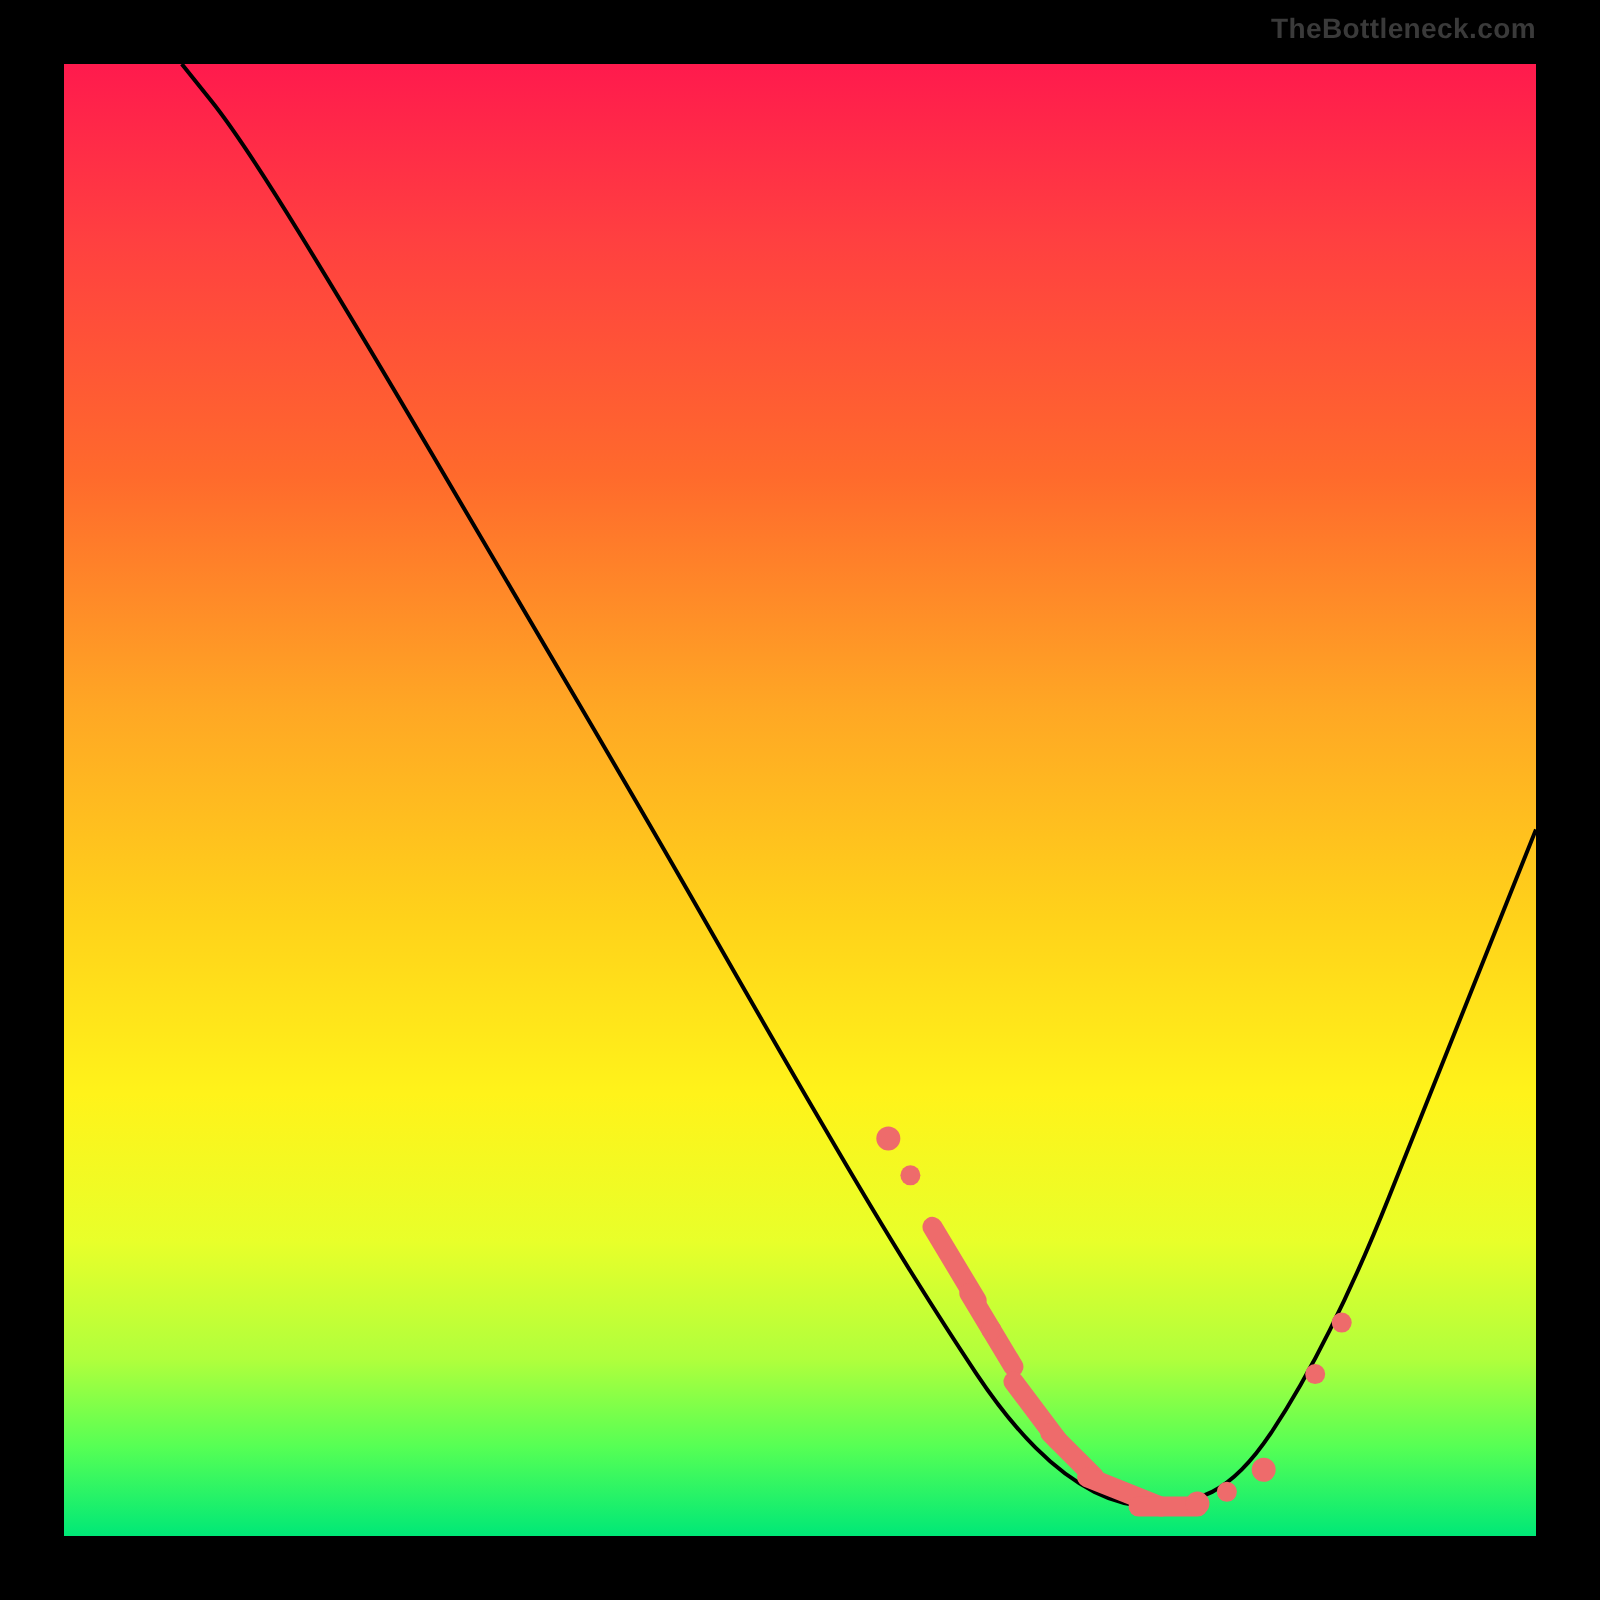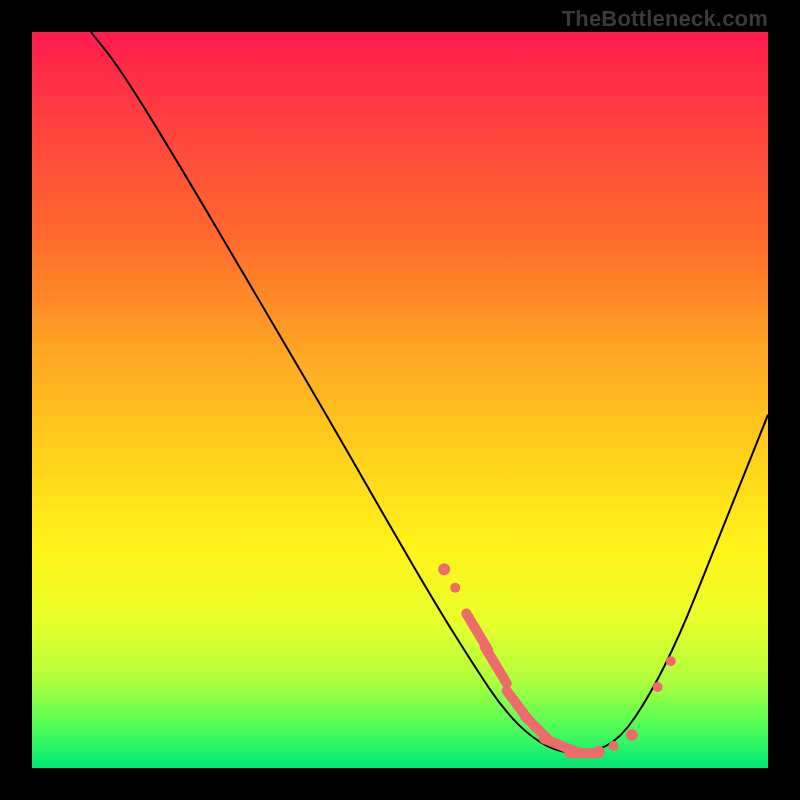--- a/index.html
+++ b/index.html
@@ -38,21 +38,21 @@
       #55ff55 94%,
       #00e877 100%
     );
   }
 
   .source {
     position: absolute;
     top: 6px;
     right: 32px;
     color: #3a3a3a;
-    font-size: 22px;
+    font-size: 14px;
     font-weight: 600;
     letter-spacing: 0.2px;
   }
 
   svg.curve {
     position: absolute;
     left: 0;
     top: 0;
     width: 736px;
     height: 736px;

